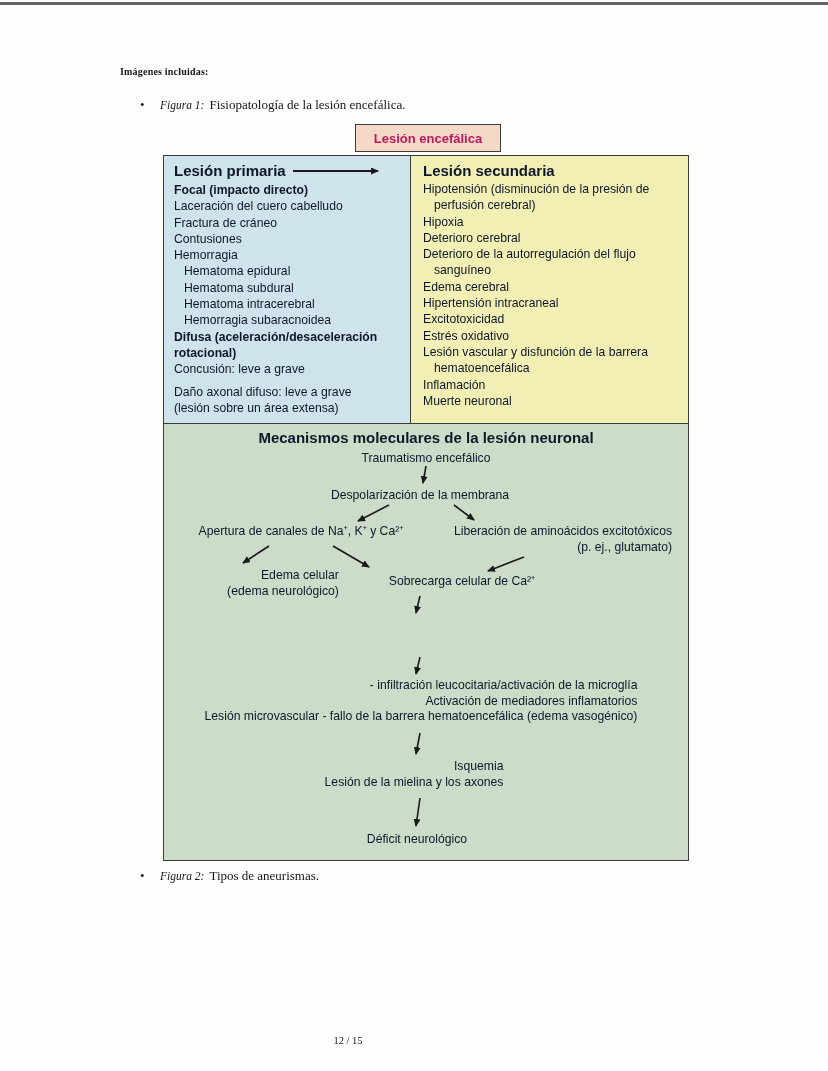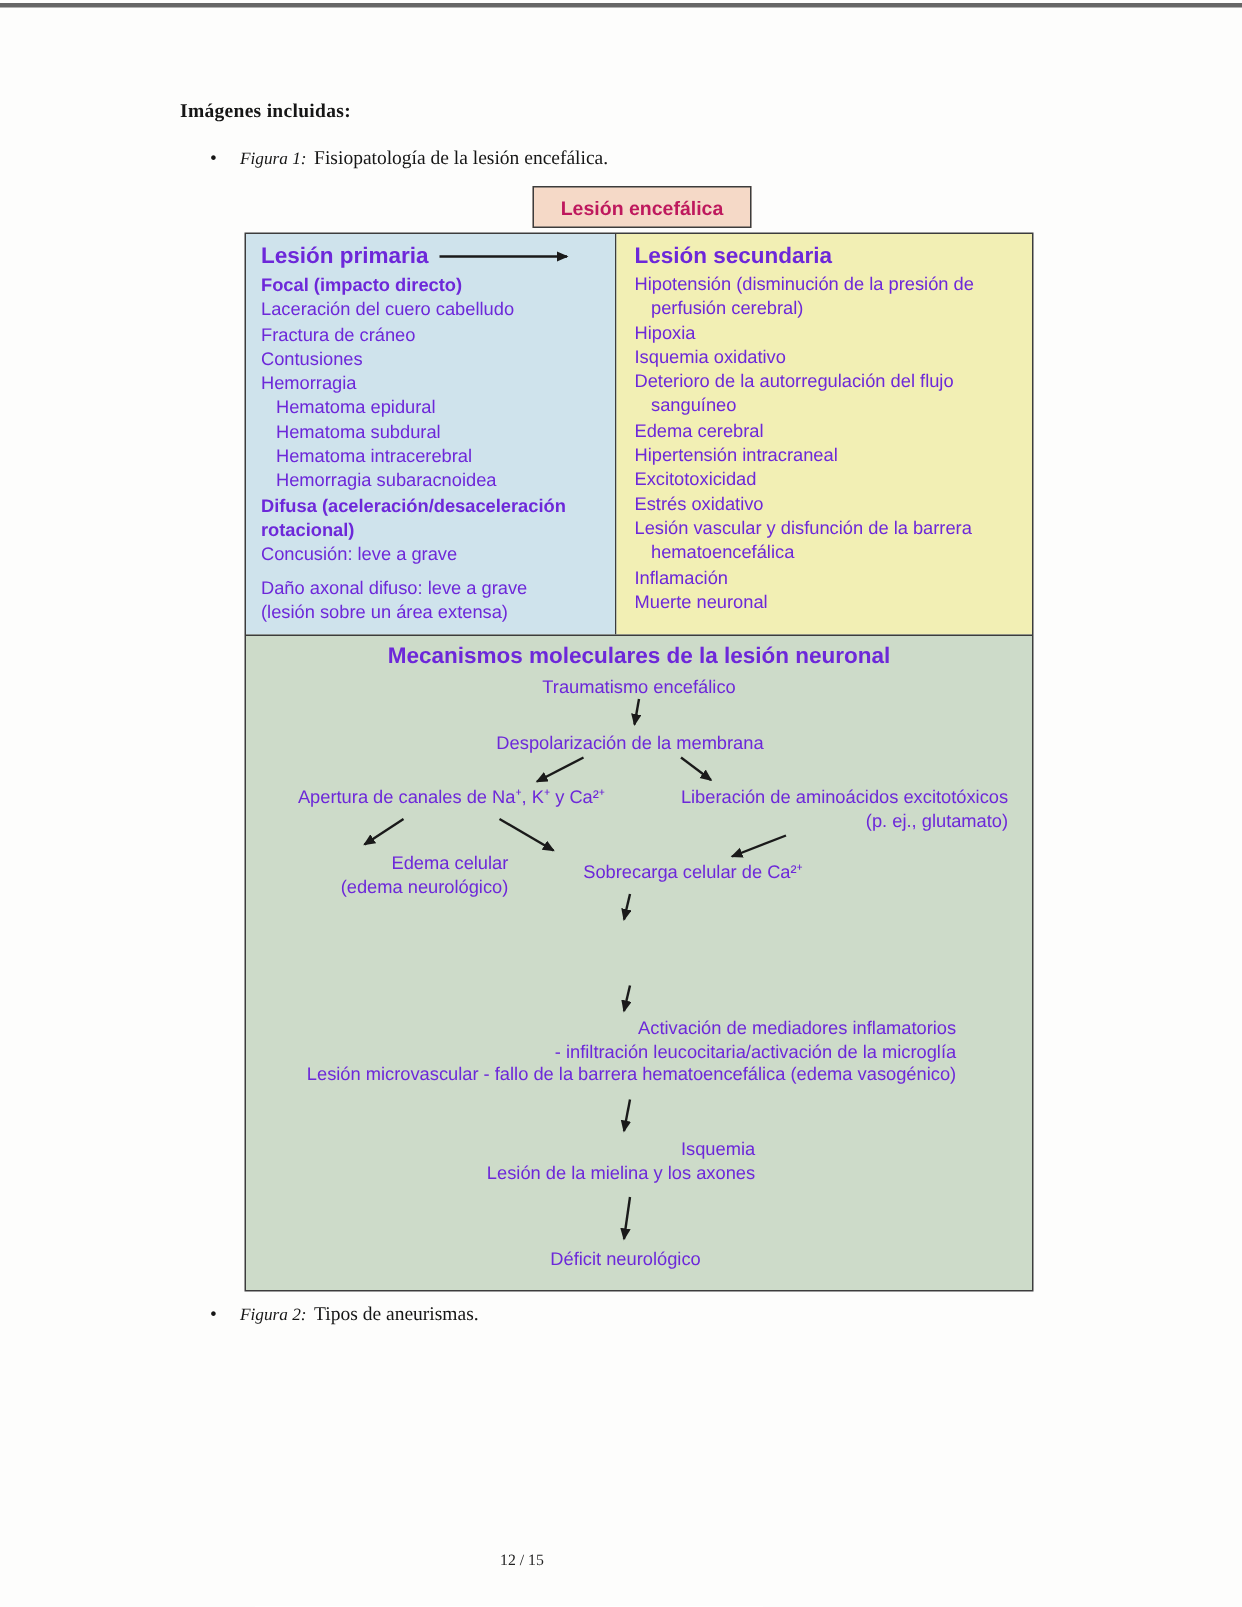--- a/index.html
+++ b/index.html
@@ -10,42 +10,42 @@
     position:relative; width:828px; height:1071px;
     background:#fdfdfc; overflow:hidden;
   }
   .top-edge {
     position:absolute; top:2px; left:0; width:828px; height:3px;
     background:#4b4b4b; opacity:.85;
   }
 
   .heading {
     position:absolute; left:120px; top:66px;
-    font-size:13px; font-weight:bold; letter-spacing:.2px;
+    font-size:10px; font-weight:bold; letter-spacing:.2px;
   }
 
   .bullet { position:absolute; left:140px; font-size:13px; white-space:nowrap; }
   .bullet .dot { display:inline-block; width:20px; font-size:13px; }
   .bullet .fig-label { font-style:italic; font-size:11.5px; margin-right:5px; }
   .bullet .fig-text { font-size:13px; }
   .b1 { top:97px; }
   .b2 { top:868px; }
 
   .top-label {
     position:absolute; left:355px; top:124px; width:146px; height:28px;
     background:#f5d9c7; border:1.6px solid #3c3c3c;
     display:flex; align-items:center; justify-content:center;
     font-family:"Liberation Sans", sans-serif;
     font-size:13px; font-weight:bold; color:#be185d;
   }
 
   .frame {
     position:absolute; left:163px; top:155px; width:526px; height:706px;
     border:1.4px solid #3c3c3c;
-    font-family:"Liberation Sans", sans-serif; color:#6d28d9;
+    font-family:"Liberation Sans", sans-serif; color:#0f172a;
   }
   .row-top { display:flex; height:267px; }
   .cell-primary {
     width:247px; background:#cfe3ec;
     border-right:1.2px solid #3c3c3c;
     padding:6px 6px 6px 10px;
   }
   .cell-secondary { flex:1; background:#f2efb4; padding:6px 8px 6px 12px; }
   .title-row { display:flex; align-items:center; margin-bottom:3px; }
   .cell-title { font-size:15px; font-weight:bold; white-space:nowrap; }
@@ -125,21 +125,21 @@
           </div>
       </div>
 
       <div class="cell-secondary">
         <div class="title-row">
           <span class="cell-title">Lesión secundaria</span>
         </div>
         <div class="list hang">
             <div class="li">Hipotensión (disminución de la presión de perfusión cerebral)</div>
             <div class="li">Hipoxia</div>
-            <div class="li">Isquemia oxidativo</div>
+            <div class="li">Deterioro cerebral</div>
             <div class="li">Deterioro de la autorregulación del flujo sanguíneo</div>
             <div class="li">Edema cerebral</div>
             <div class="li">Hipertensión intracraneal</div>
             <div class="li">Excitotoxicidad</div>
             <div class="li">Estrés oxidativo</div>
             <div class="li">Lesión vascular y disfunción de la barrera hematoencefálica</div>
             <div class="li">Inflamación</div>
             <div class="li">Muerte neuronal</div>
           </div>
       </div>
@@ -181,22 +181,22 @@
           <div class="flow-line">(p. ej., glutamato)</div>
         </div>
       <div class="flow-node" style="left:119px;top:144px">
           <div class="flow-line">Edema celular</div>
           <div class="flow-line">(edema neurológico)</div>
         </div>
       <div class="flow-node" style="left:298px;top:150px">
           <div class="flow-line">Sobrecarga celular de Ca²⁺</div>
         </div>
       <div class="flow-node" style="left:257px;top:254px">
+          <div class="flow-line">- infiltración leucocitaria/activación de la microglía</div>
           <div class="flow-line">Activación de mediadores inflamatorios</div>
-          <div class="flow-line">- infiltración leucocitaria/activación de la microglía</div>
           <div class="flow-line">Lesión microvascular - fallo de la barrera hematoencefálica (edema vasogénico)</div>
         </div>
       <div class="flow-node" style="left:250px;top:335px">
           <div class="flow-line">Isquemia</div>
           <div class="flow-line">Lesión de la mielina y los axones</div>
         </div>
       <div class="flow-node" style="left:253px;top:408px">
           <div class="flow-line">Déficit neurológico</div>
         </div>
     </div>

